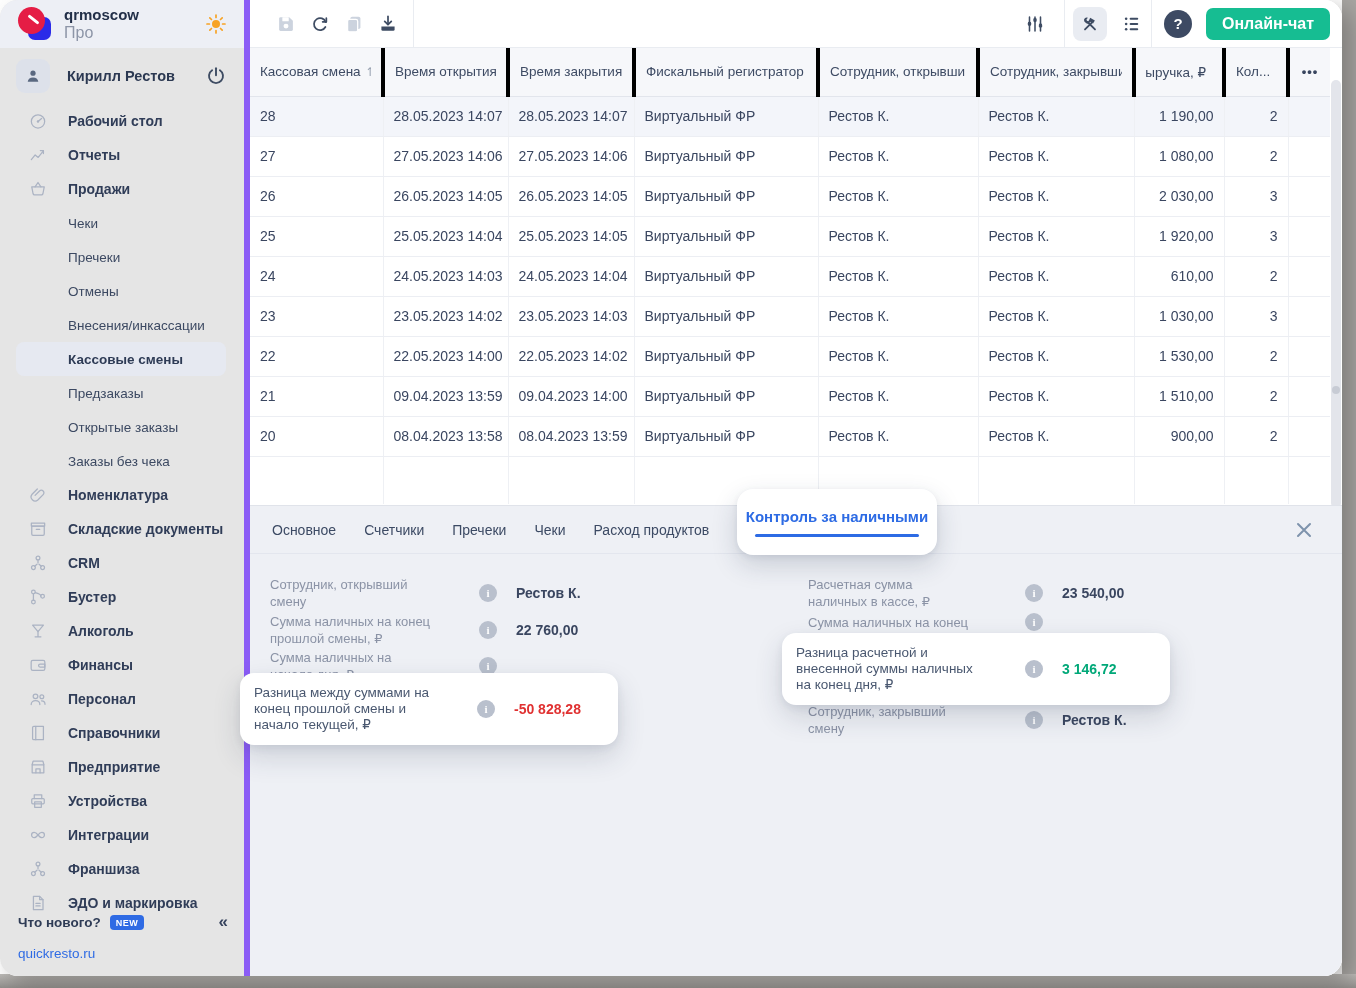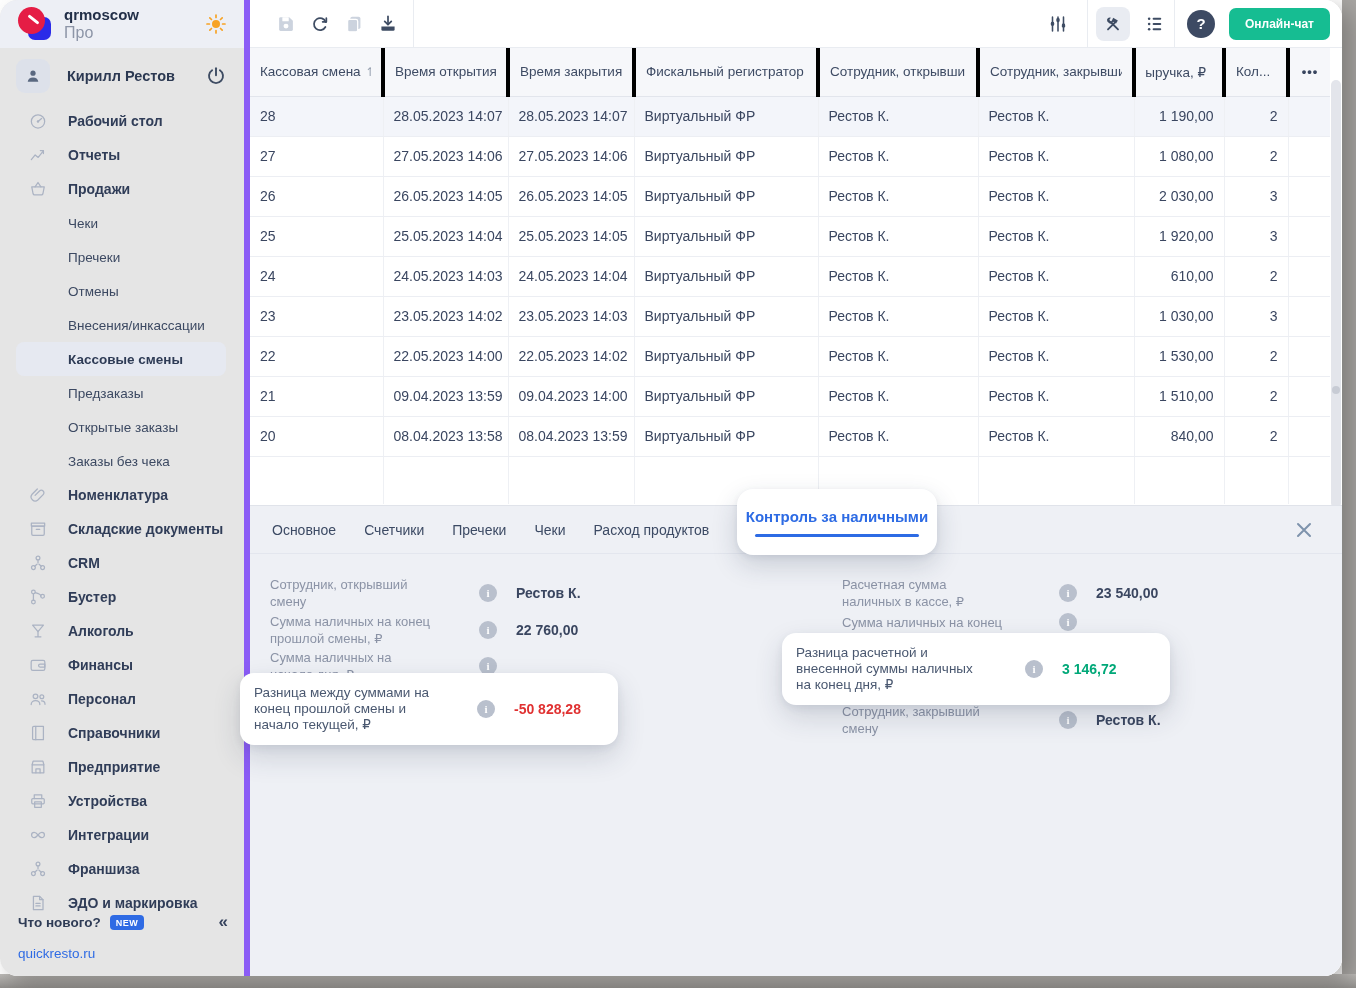--- a/index.html
+++ b/index.html
@@ -54,21 +54,21 @@
   .main { position:absolute; z-index:2; left:250px; top:0; right:0; bottom:0; background:#fff; }
 
   .toolbar { height:48px; display:flex; align-items:center; border-bottom:1px solid #e9ecf1; padding:0 8px 0 25px; background:#fff; }
   .tb-icon { width:22px; height:22px; margin-right:12px; cursor:pointer; }
   .tb-divider { width:1px; height:47px; background:#e9ecf1; margin:0 2px; align-self:flex-start; }
   .tb-right { margin-left:auto; display:flex; align-items:center; height:100%; }
   .tools-box { width:34px; height:34px; border-radius:8px; background:#e9ecf2; display:flex; align-items:center; justify-content:center; margin:0 6px; cursor:pointer; }
   .help-circle { width:28px; height:28px; border-radius:50%; background:#3d4a63; color:#fff; font-size:15px; font-weight:700;
     display:flex; align-items:center; justify-content:center; margin:0 14px 0 10px; cursor:pointer; }
   .chat-btn { height:32px; padding:0 16px; border:none; border-radius:7px; background:#16bd92; color:#fff;
-    font-family:inherit; font-size:12px; font-weight:700; cursor:pointer; margin-right:4px; }
+    font-family:inherit; font-size:16px; font-weight:700; cursor:pointer; margin-right:4px; }
 
   
   table { border-collapse:collapse; table-layout:fixed; width:1080px; }
   th { height:48px; background:#f6f7fa; border-bottom:1px solid #e2e5ec; border-right:4px solid #000000;
        padding:0 10px; font-weight:500; font-size:13.5px; color:#3e4b64; text-align:center; overflow:hidden; }
   th:last-child { border-right:none; }
   .th-inner { display:flex; align-items:center; white-space:nowrap; overflow:hidden; }
   .sort-ic { margin-left:auto; padding-left:6px; color:#9aa3b2; font-size:12px; }
   th:nth-child(7) .th-inner { justify-content:flex-end; }
   .menu-th { text-align:center; font-weight:700; color:#39465f; letter-spacing:1px; font-size:13px; cursor:pointer; }
@@ -89,21 +89,21 @@
   .tab { font-size:14px; color:#3c4a64; white-space:nowrap; cursor:pointer; }
   .active-tab-card { position:absolute; left:487px; top:-17px; width:200px; height:66px; background:#fff; border-radius:16px;
      box-shadow:0 10px 26px rgba(35,48,77,.18), 0 2px 6px rgba(35,48,77,.08);
      display:flex; flex-direction:column; align-items:center; justify-content:center; z-index:6; cursor:pointer; }
   .active-tab-label { color:#2d6be4; font-size:15px; font-weight:600; white-space:nowrap; }
   .active-tab-underline { width:164px; height:3px; background:#2d6be4; border-radius:2px; margin-top:9px; }
   .panel-close { position:absolute; right:28px; top:14px; width:20px; height:20px; cursor:pointer; }
 
   .fields { position:absolute; left:0; top:48px; right:0; bottom:0; }
   .field { position:absolute; display:grid; grid-template-columns:200px 36px auto; align-items:center; }
-  .field-r { grid-template-columns:208px 36px auto;margin-left:34px; }
+  .field-r { grid-template-columns:208px 36px auto; }
   .flabel { width:162px; font-size:13px; line-height:17px; color:#8b93a6; }
   .info-i { width:18px; height:18px; border-radius:50%; background:#b9c0cd; justify-self:center;
     display:flex; align-items:center; justify-content:center; cursor:pointer; }
   .info-i::after { content:'i'; color:#fff; font-size:11px; font-weight:700; font-family:"Liberation Serif","DejaVu Serif",serif; }
   .fval { font-size:14px; font-weight:700; color:#3a4660; padding-left:10px; white-space:nowrap; }
   .fval.neg { color:#e03131; }
   .fval.pos { color:#00a878; }
 
   .spot-card { position:absolute; background:#fff; border-radius:14px; z-index:5; padding:12px 14px;
      box-shadow:0 12px 28px rgba(35,48,77,.16), 0 3px 8px rgba(35,48,77,.08);
@@ -574,21 +574,21 @@
             <td class="num">2</td>
             <td></td>
           </tr>
             <tr>
             <td>20</td>
             <td>08.04.2023 13:58</td>
             <td>08.04.2023 13:59</td>
             <td>Виртуальный ФР</td>
             <td>Рестов К.</td>
             <td>Рестов К.</td>
-            <td class="num">840,00</td>
+            <td class="num">900,00</td>
             <td class="num">2</td>
             <td></td>
           </tr>
           <tr class="filler">
             <td></td>
               <td></td>
               <td></td>
               <td></td>
               <td></td>
               <td></td>

